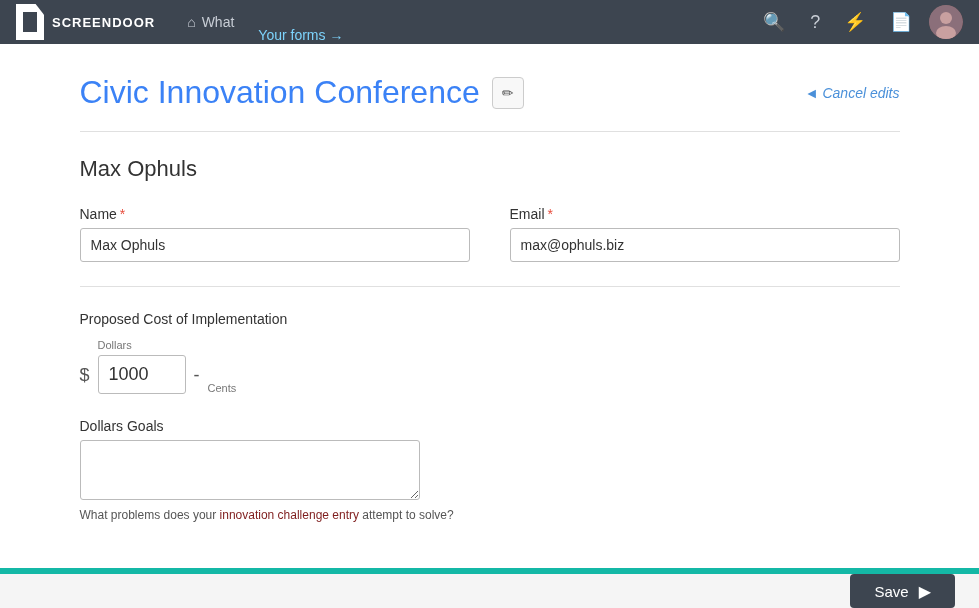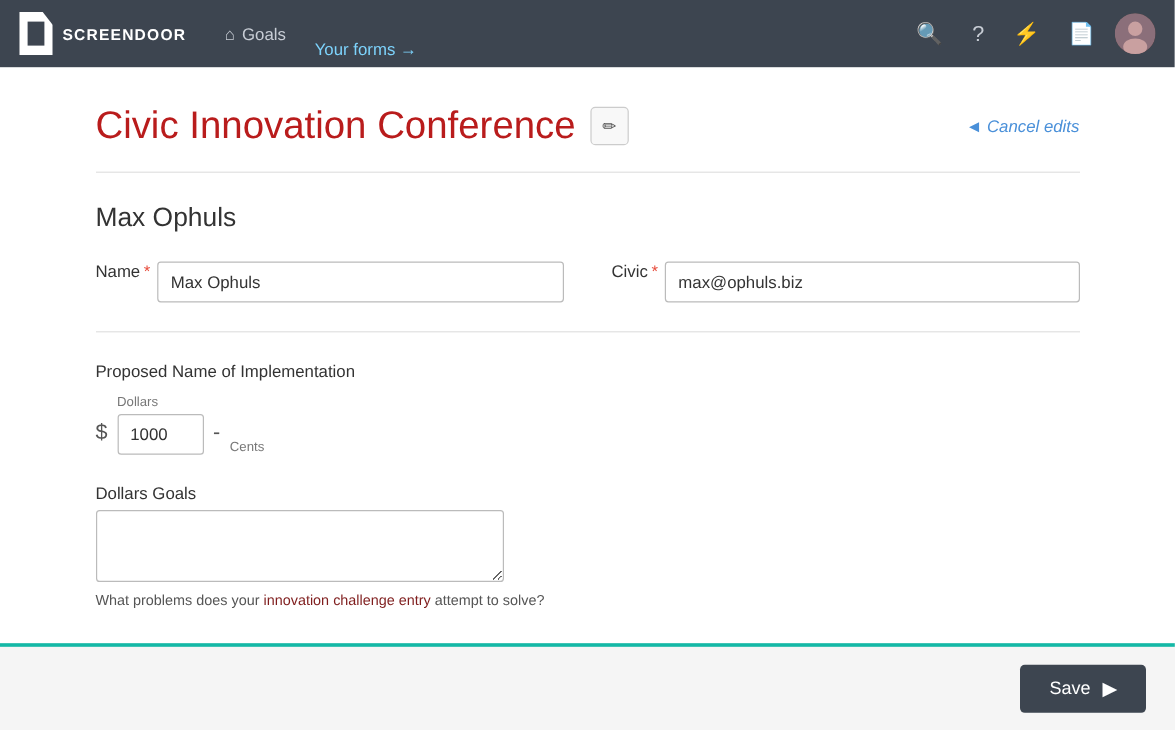--- a/index.html
+++ b/index.html
@@ -1,21 +1,21 @@
 <!DOCTYPE html>
 <html><head>
   <meta charset="utf-8">
   <style>
     * { box-sizing: border-box; margin: 0; padding: 0; }
     body { font-family: -apple-system, BlinkMacSystemFont, 'Segoe UI', Helvetica, Arial, sans-serif; font-size: 14px; background: #fff; }
 
     
     nav {
       background: #3d4550;
-      height: 56px;
+      height: 44px;
       display: flex;
       align-items: center;
       padding: 0 16px;
       gap: 0;
     }
     .nav-brand {
       display: flex;
       align-items: center;
       gap: 8px;
       color: #fff;
@@ -96,21 +96,21 @@
       margin-bottom: 20px;
     }
     .title-area {
       display: flex;
       align-items: center;
       gap: 12px;
     }
     .page-title {
       font-size: 32px;
       font-weight: 300;
-      color: #b91c1c;
+      color: #3b82f6;
     }
     .edit-btn {
       width: 32px;
       height: 32px;
       border: 1px solid #ccc;
       border-radius: 4px;
       background: #f8f8f8;
       display: flex;
       align-items: center;
       justify-content: center;
@@ -145,21 +145,21 @@
     }
 
     
     .form-row {
       display: flex;
       gap: 40px;
       margin-bottom: 24px;
     }
     .form-group {
       display: flex;
-      flex-direction: row;
+      flex-direction: column;
       gap: 6px;
       flex: 1;
     }
     .form-label {
       font-size: 14px;
       color: #333;
     }
     .required-star {
       color: #e74c3c;
       margin-left: 3px;
@@ -203,24 +203,24 @@
       gap: 4px;
     }
     .cost-sublabel {
       font-size: 11px;
       color: #777;
     }
     .cost-input {
       border: 1px solid #bbb;
       border-radius: 3px;
       padding: 8px 10px;
-      font-size: 14px;
+      font-size: 18px;
       color: #333;
       outline: none;
-      width: 72px;
+      width: 88px;
     }
     .cost-sep {
       font-size: 18px;
       color: #555;
       padding-bottom: 8px;
     }
 
     
     .goals-section {
       margin-top: 24px;
@@ -246,24 +246,23 @@
     }
     .goals-hint span { color: #555; }
 
     
     .footer {
       position: fixed;
       bottom: 0;
       left: 0;
       right: 0;
       background: #f5f5f5;
-      border-top: 3px solid #14b8a6;
-      height: 72px;
-      display: flex;
-      align-items: center;
+      border-top: 6px solid #14b8a6;
+      height: 40px;
+      display: flex;
       justify-content: flex-end;
       padding: 0 24px;
     }
     .save-btn {
       background: #3d4550;
       color: #fff;
       border: none;
       border-radius: 4px;
       padding: 10px 24px;
       font-size: 15px;
@@ -281,21 +280,21 @@
 
 <nav>
   <div class="nav-brand">
     <div class="nav-logo">
       <div class="nav-logo-inner"></div>
     </div>
     <span>SCREENDOOR</span>
   </div>
   <a class="nav-link">
     <span class="home-icon">⌂</span>
-    <span>Goals</span>
+    <span>What</span>
   </a>
   <a class="nav-link active">
     <span>Your forms →</span>
   </a>
   <div class="nav-spacer"></div>
   <div class="nav-icon">🔍</div>
   <div class="nav-icon">?</div>
   <div class="nav-icon">⚡</div>
   <div class="nav-icon">📄</div>
   <div class="nav-avatar">
@@ -328,30 +327,30 @@
 
   <div class="form-row">
     <div class="form-group">
       <label class="form-label">
         <span>Name</span><span class="required-star">*</span>
       </label>
       <input class="form-input" type="text" value="Max Ophuls" style="">
     </div>
     <div class="form-group">
       <label class="form-label">
-        <span>Civic</span><span class="required-star">*</span>
+        <span>Email</span><span class="required-star">*</span>
       </label>
       <input class="form-input" type="email" value="max@ophuls.biz" style="">
     </div>
   </div>
 
   <hr class="section-divider">
 
   <div>
-    <div class="section-label">Proposed Name of Implementation</div>
+    <div class="section-label">Proposed Cost of Implementation</div>
     <div class="cost-row">
       <div class="cost-dollar">$</div>
       <div class="cost-group">
         <span class="cost-sublabel">Dollars</span>
         <input class="cost-input" type="text" value="1000" style="">
       </div>
       <div class="cost-sep">-</div>
       <div class="cost-group">
         <span class="cost-sublabel">Cents</span>
       </div>

